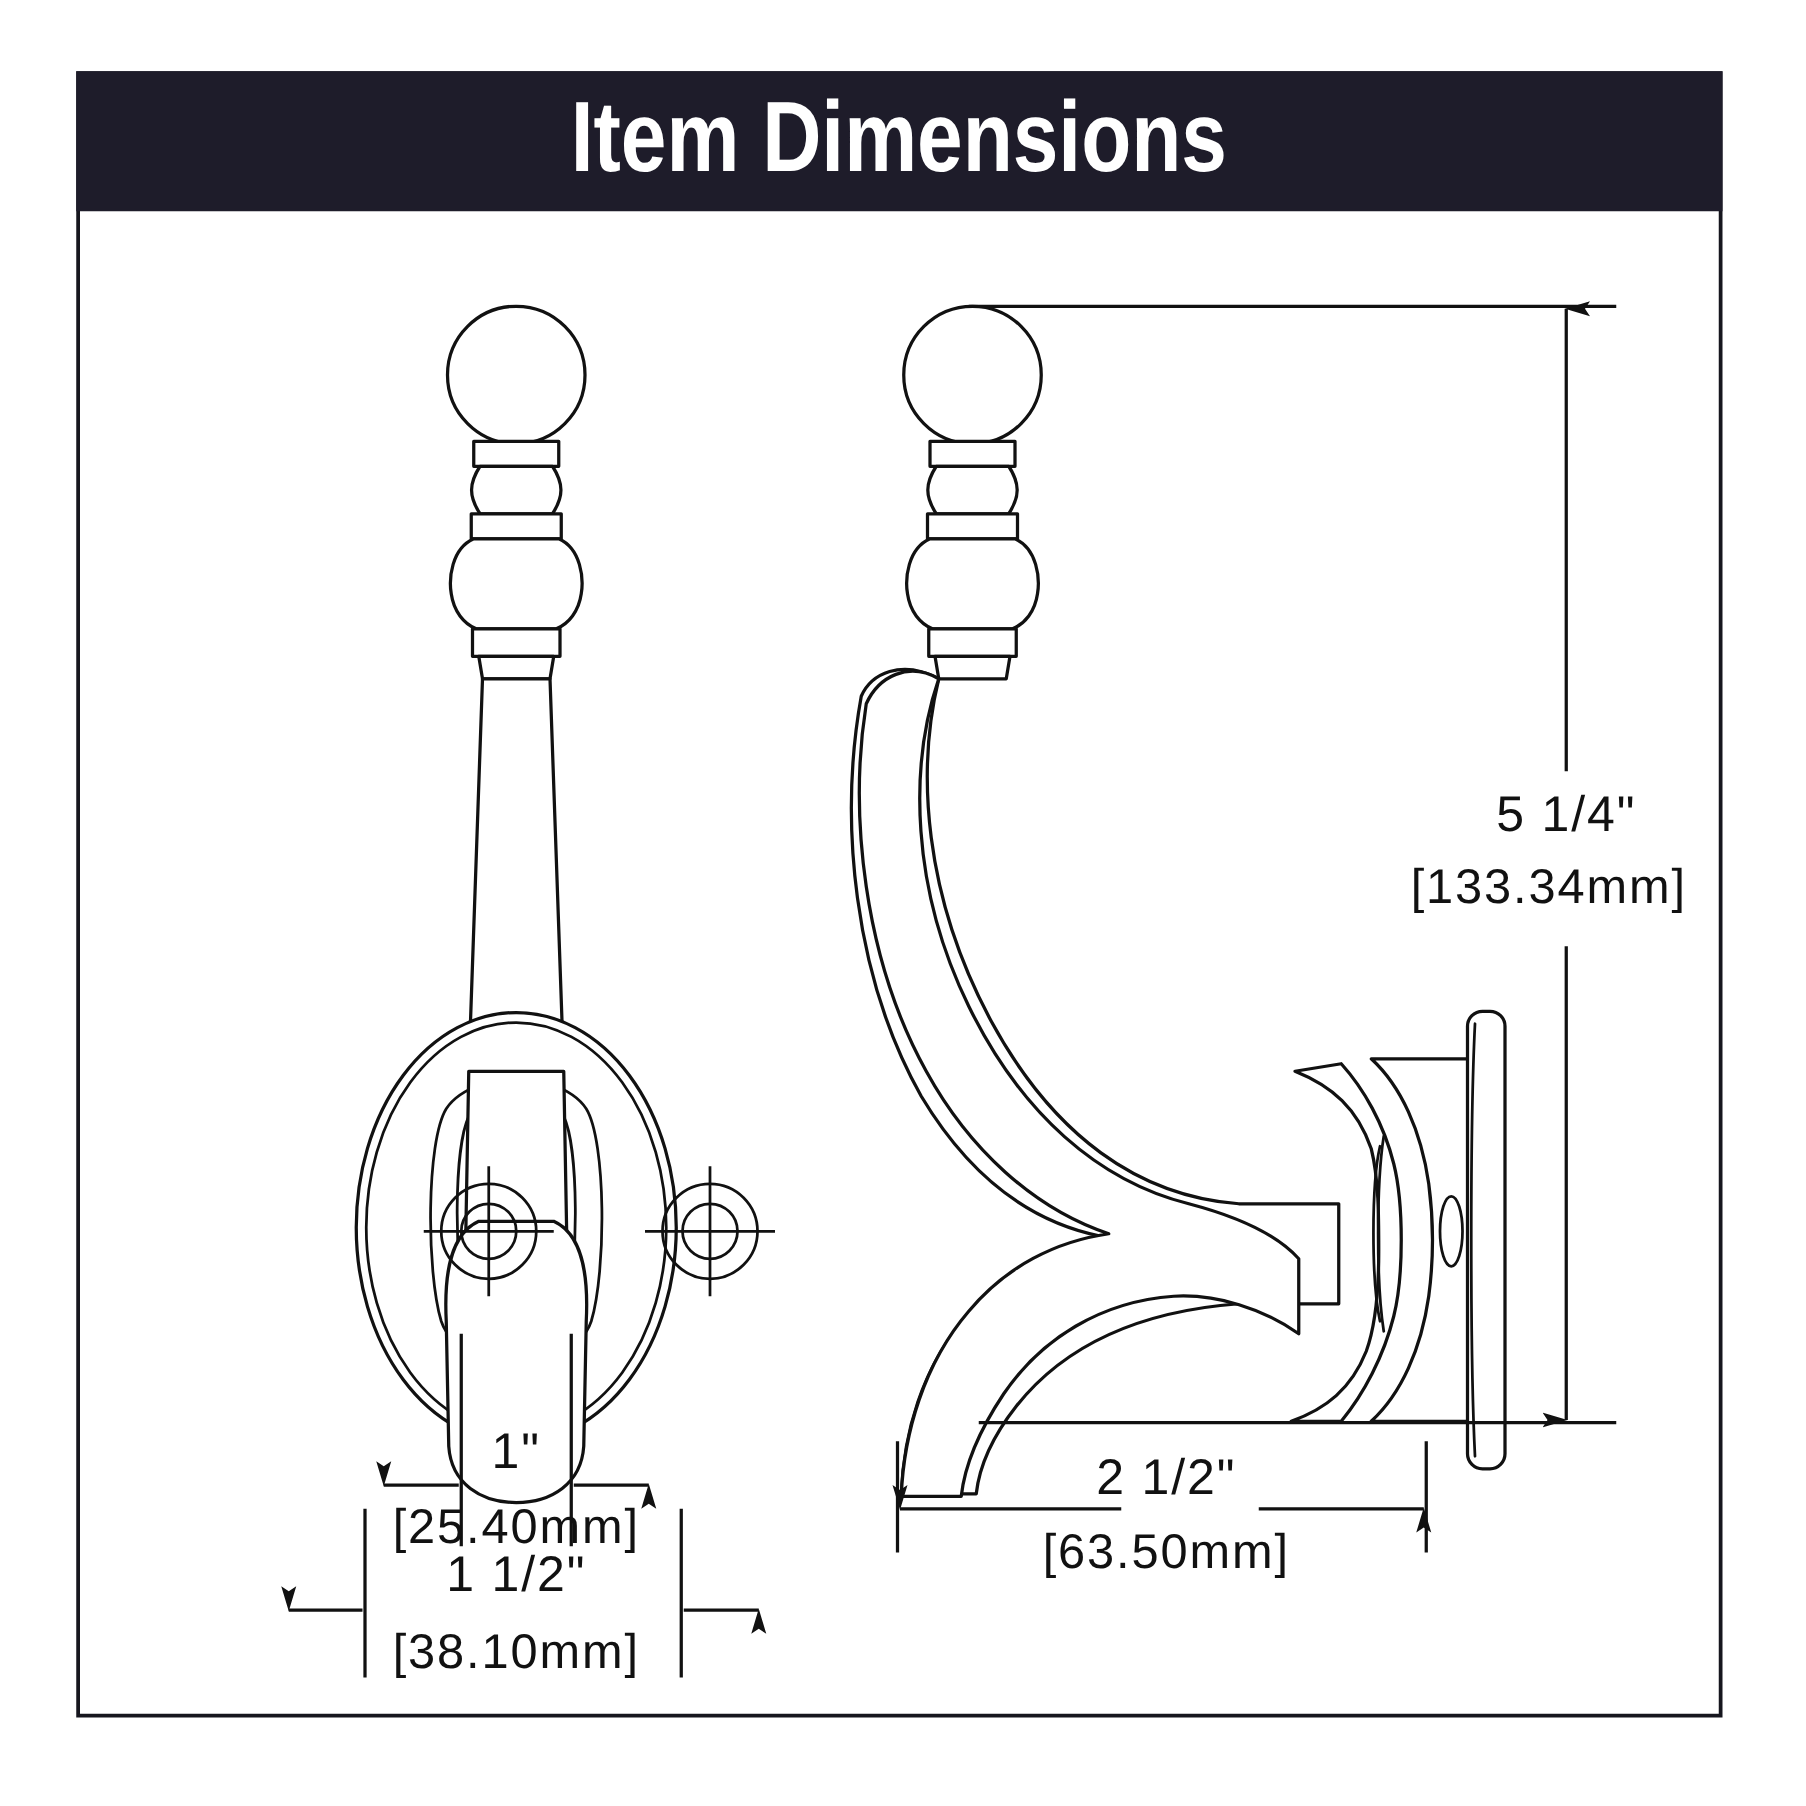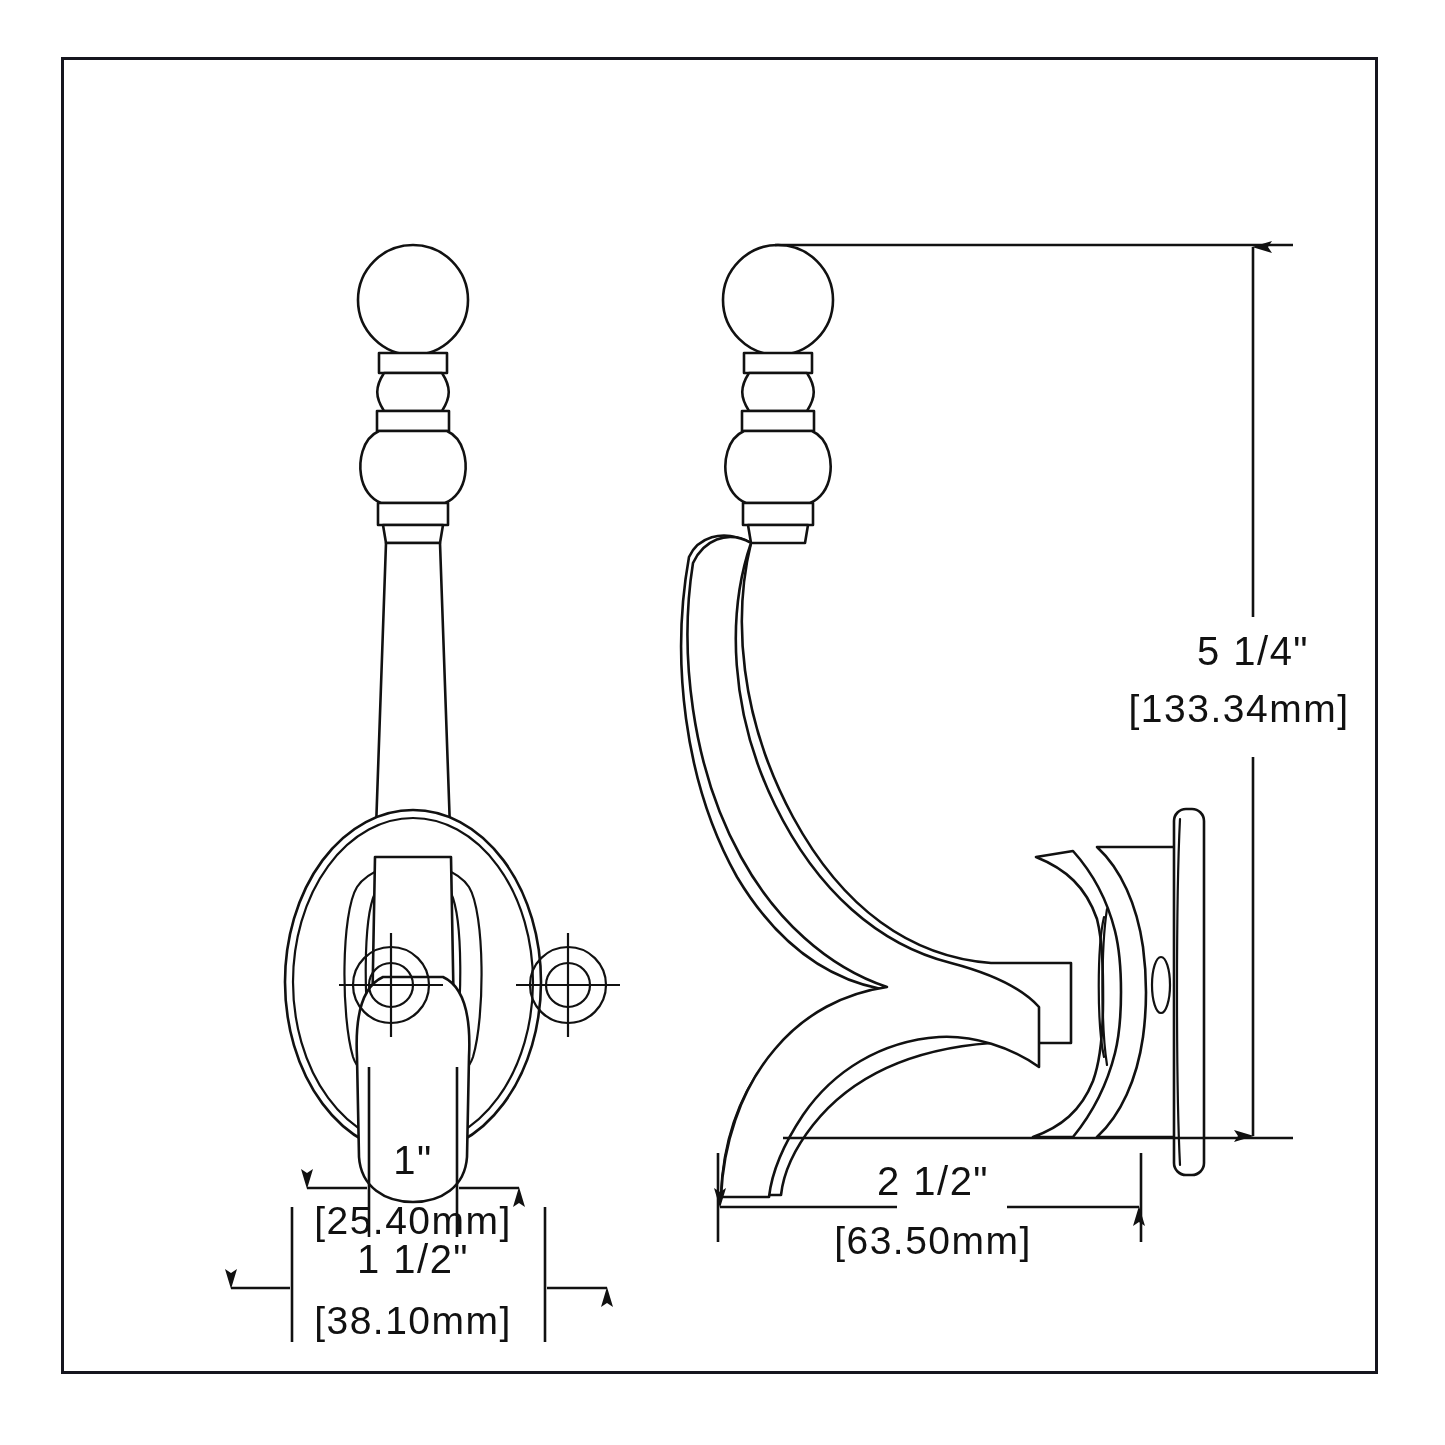--- a/index.html
+++ b/index.html
@@ -264,14 +264,17 @@
         <line x1="484" y1="1150" x2="484" y2="1285" class="extline"></line>
         <line x1="170" y1="1231" x2="229" y2="1231" class="dimline" marker-start="url(#arrU)"></line>
         <line x1="486" y1="1231" x2="546" y2="1231" class="dimline" marker-end="url(#arrU)"></line>
         <text class="dimtext" x="352" y="1216" text-anchor="middle">1 1/2"</text>
         <text class="dimtext small" x="352" y="1277" text-anchor="middle">[38.10mm]</text>
       </g>
 
     </svg>
   </div>
 
+  <div id="title-bar">
+    <span id="title-text">Item Dimensions</span>
+  </div>
 
 </div>
 
 </body></html>

